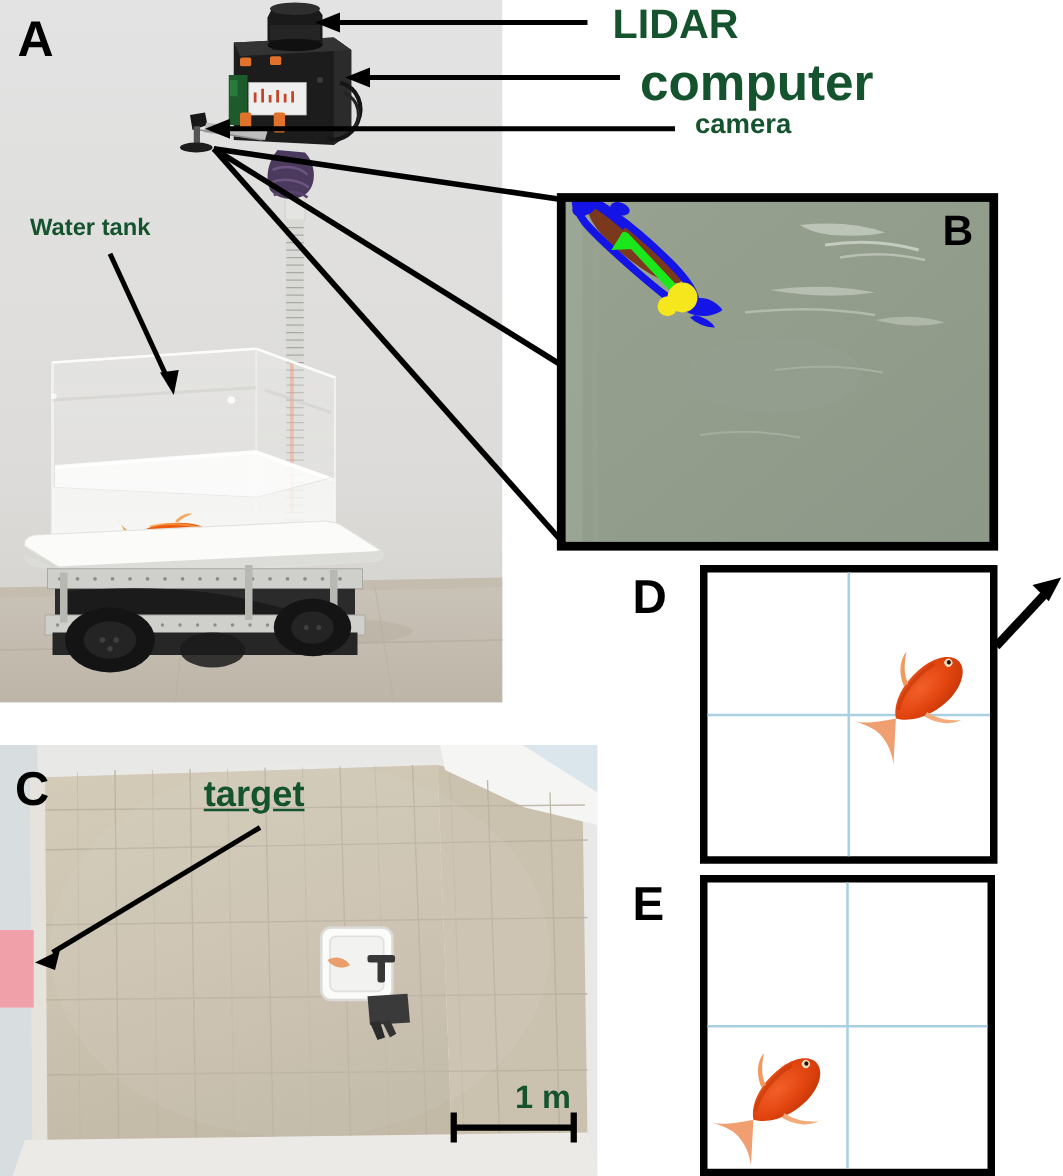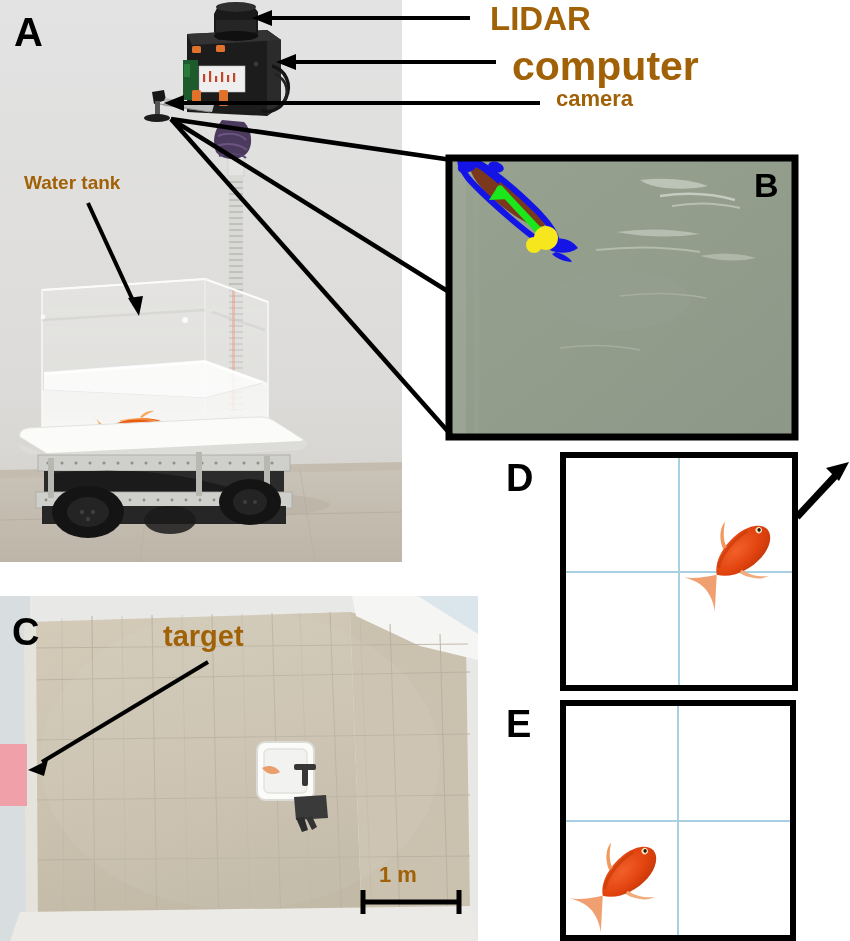--- a/index.html
+++ b/index.html
@@ -1,19 +1,19 @@
 <!DOCTYPE html>
 <html><head>
 <meta charset="utf-8">
 <style>
   html,body{margin:0;padding:0;background:#fff;}
   body{width:850px;height:941px;position:relative;overflow:hidden;
        font-family:"Liberation Sans", sans-serif;}
   #figure{position:absolute;left:0;top:0;width:850px;height:941px;}
-  .lbl{position:absolute;font-weight:bold;color:#a16207;white-space:nowrap;line-height:1;}
+  .lbl{position:absolute;font-weight:bold;color:#14532d;white-space:nowrap;line-height:1;}
   .panel-letter{position:absolute;font-weight:bold;color:#000;line-height:1;}
   svg.overlay{position:absolute;left:0;top:0;width:850px;height:941px;pointer-events:none;}
 </style>
 </head>
 <body>
 
 <div id="figure">
 
   <svg class="overlay" viewBox="0 0 850 941">
     <defs>
@@ -446,17 +446,17 @@
   <div class="panel-letter" style="left:506px;top:705px;font-size:38px;">E</div>
 
   <div class="lbl" style="left:490px;top:2px;font-size:33px;">LIDAR</div>
 
   <div class="lbl" style="left:512px;top:46px;font-size:41px;">computer</div>
 
   <div class="lbl" style="left:556px;top:88px;font-size:22px;">camera</div>
 
   <div class="lbl" style="left:24px;top:173px;font-size:19px;">Water tank</div>
 
-  <div class="lbl" style="left:163px;top:622px;font-size:29px;">target</div>
-
-  <div class="lbl" style="left:379px;top:864px;font-size:22px;">1 m</div>
+  <div class="lbl" style="left:163px;top:622px;font-size:29px;text-decoration:underline;">target</div>
+
+  <div class="lbl" style="left:412px;top:864px;font-size:26px;">1 m</div>
 
 </div>
 
 </body></html>

